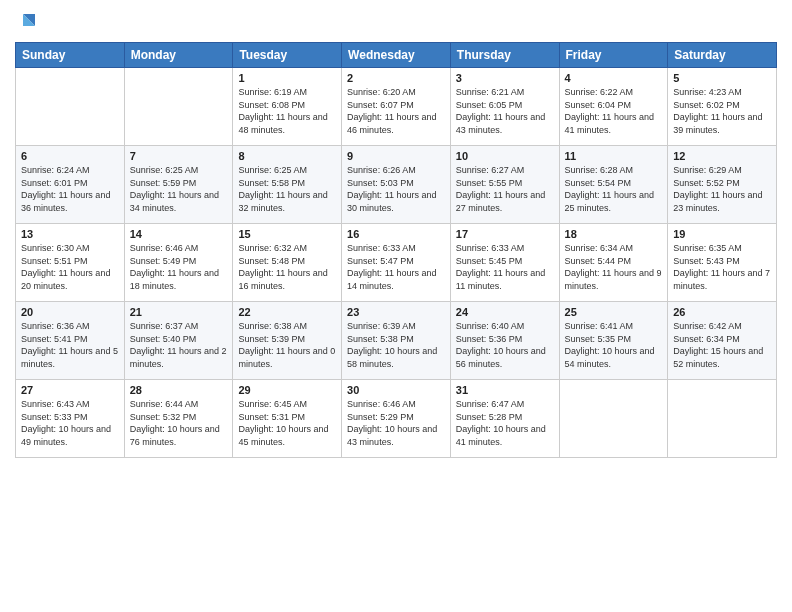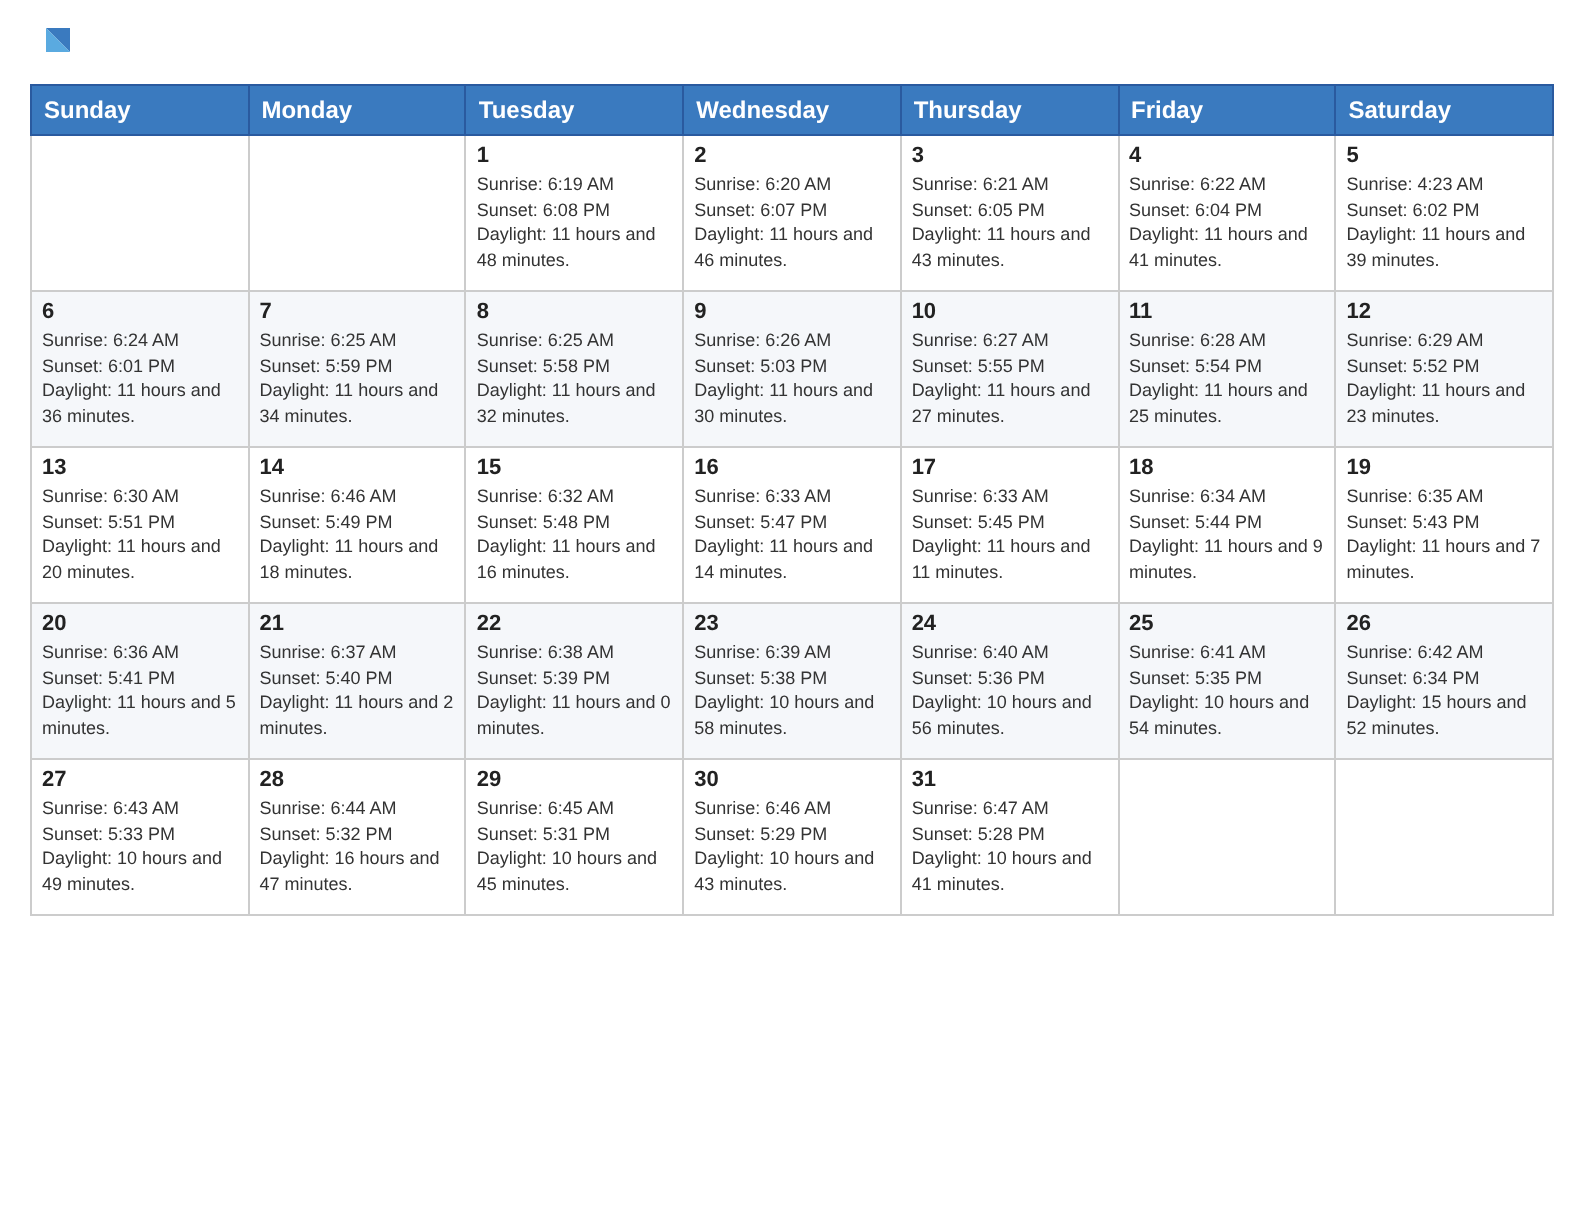--- a/index.html
+++ b/index.html
@@ -297,21 +297,21 @@
           <td>
         <span class="day-number">27</span>
         <span class="cell-text">Sunrise: 6:43 AM</span><br>
         <span class="cell-text">Sunset: 5:33 PM</span><br>
         <span class="cell-text">Daylight: 10 hours and 49 minutes.</span>
       </td>
           <td>
         <span class="day-number">28</span>
         <span class="cell-text">Sunrise: 6:44 AM</span><br>
         <span class="cell-text">Sunset: 5:32 PM</span><br>
-        <span class="cell-text">Daylight: 16 hours and 47 minutes.</span>
+        <span class="cell-text">Daylight: 10 hours and 76 minutes.</span>
       </td>
           <td>
         <span class="day-number">29</span>
         <span class="cell-text">Sunrise: 6:45 AM</span><br>
         <span class="cell-text">Sunset: 5:31 PM</span><br>
         <span class="cell-text">Daylight: 10 hours and 45 minutes.</span>
       </td>
           <td>
         <span class="day-number">30</span>
         <span class="cell-text">Sunrise: 6:46 AM</span><br>

